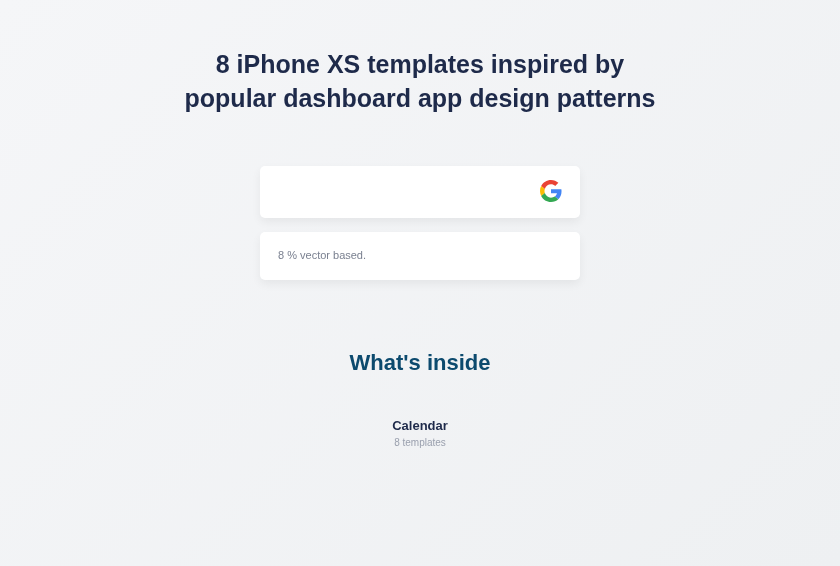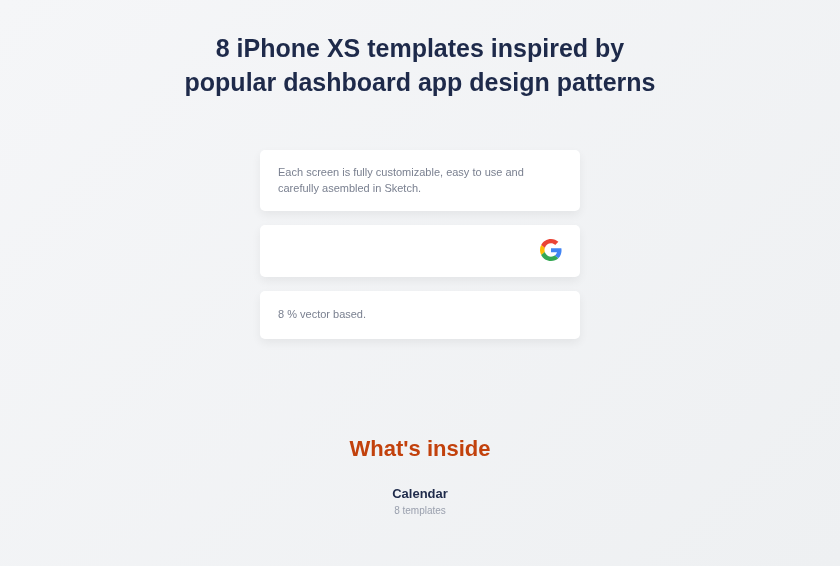--- a/index.html
+++ b/index.html
@@ -5,21 +5,21 @@
   * { box-sizing: border-box; margin: 0; padding: 0; }
   body {
     width: 840px;
     height: 566px;
     background: linear-gradient(135deg, #f5f6f8 0%, #eef0f2 100%);
     font-family: -apple-system, BlinkMacSystemFont, "Segoe UI", Arial, sans-serif;
     overflow: hidden;
   }
   .container {
     width: 100%;
-    padding-top: 32px;
+    padding-top: 48px;
     display: flex;
     flex-direction: column;
     align-items: center;
   }
   .title {
     text-align: center;
     color: #1e2a4a;
     font-size: 25px;
     font-weight: 700;
     line-height: 1.35;
@@ -54,28 +54,28 @@
   .font-name {
     font-weight: 700;
     color: #1e2a4a;
     font-size: 14px;
     margin-left: 8px;
   }
   .google-icon {
     margin-left: auto;
   }
   .subheading {
-    margin-top: 97px;
-    color: #c2410c;
+    margin-top: 70px;
+    color: #0c4a6e;
     font-size: 22px;
     font-weight: 700;
     text-align: center;
   }
   .section-title {
-    margin-top: 24px;
+    margin-top: 42px;
     color: #1e2a4a;
     font-size: 13px;
     font-weight: 700;
     text-align: left;
   }
   .section-sub {
     margin-top: 4px;
     color: #9aa0ae;
     font-size: 10px;
     text-align: center;
@@ -85,23 +85,20 @@
 </head>
 <body>
 
 <div class="container">
   <h1 class="title">
     <span>8 iPhone XS templates inspired by</span><br>
     <span>popular dashboard app design patterns</span>
   </h1>
 
   <div class="cards">
-    <div class="card">
-      <span class="card-text">Each screen is fully customizable, easy to use and carefully asembled in Sketch.</span>
-    </div>
 
     <div class="card">
       <div class="card-inline">
         <span class="google-icon">
           <svg width="22" height="22" viewBox="0 0 48 48">
             <path fill="#EA4335" d="M24 9.5c3.54 0 6.71 1.22 9.21 3.6l6.85-6.85C35.9 2.38 30.47 0 24 0 14.62 0 6.51 5.38 2.56 13.22l7.98 6.19C12.43 13.72 17.74 9.5 24 9.5z"></path>
             <path fill="#4285F4" d="M46.98 24.55c0-1.57-.15-3.09-.38-4.55H24v9.02h12.94c-.58 2.96-2.26 5.48-4.78 7.18l7.73 6c4.51-4.18 7.09-10.36 7.09-17.65z"></path>
             <path fill="#FBBC05" d="M10.53 28.59c-.48-1.45-.76-2.99-.76-4.59s.27-3.14.76-4.59l-7.98-6.19C.92 16.46 0 20.12 0 24c0 3.88.92 7.54 2.56 10.78l7.97-6.19z"></path>
             <path fill="#34A853" d="M24 48c6.48 0 11.93-2.13 15.89-5.81l-7.73-6c-2.15 1.45-4.92 2.3-8.16 2.3-6.26 0-11.57-4.22-13.47-9.91l-7.98 6.19C6.51 42.62 14.62 48 24 48z"></path>
           </svg>

